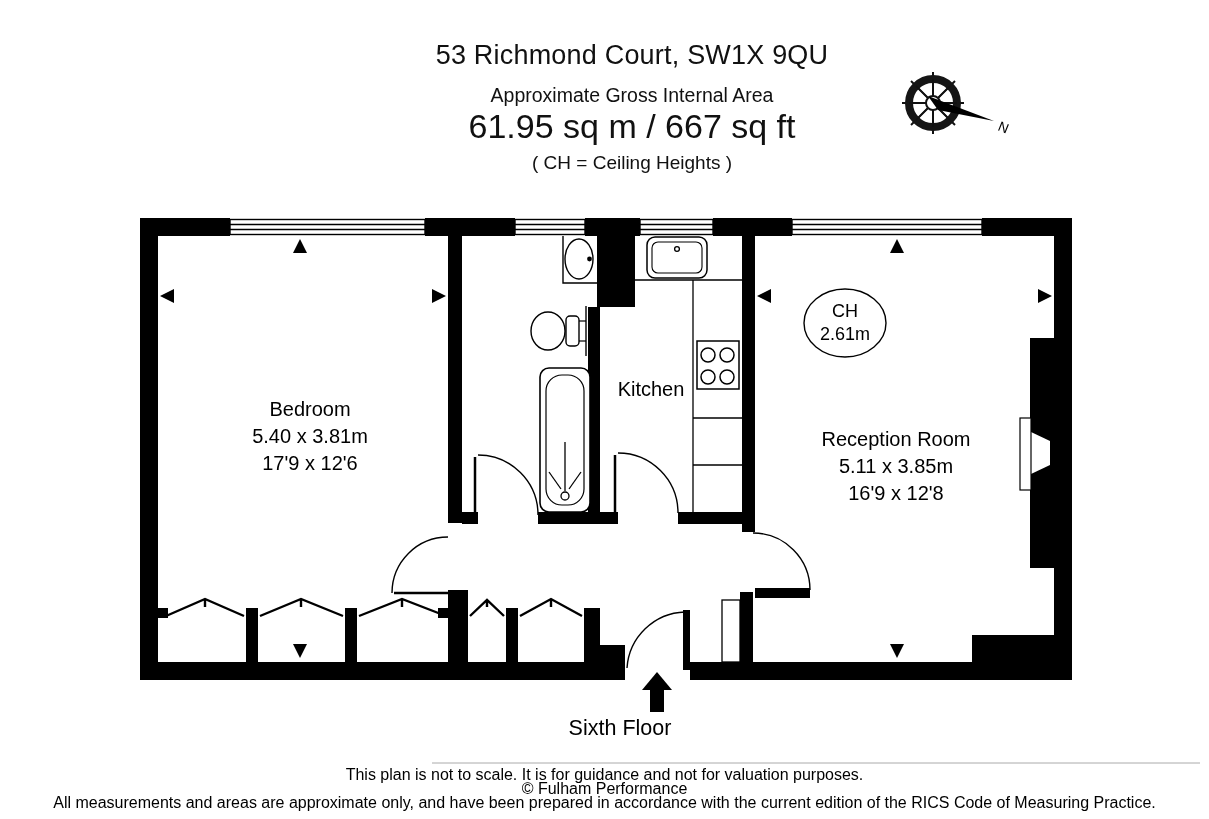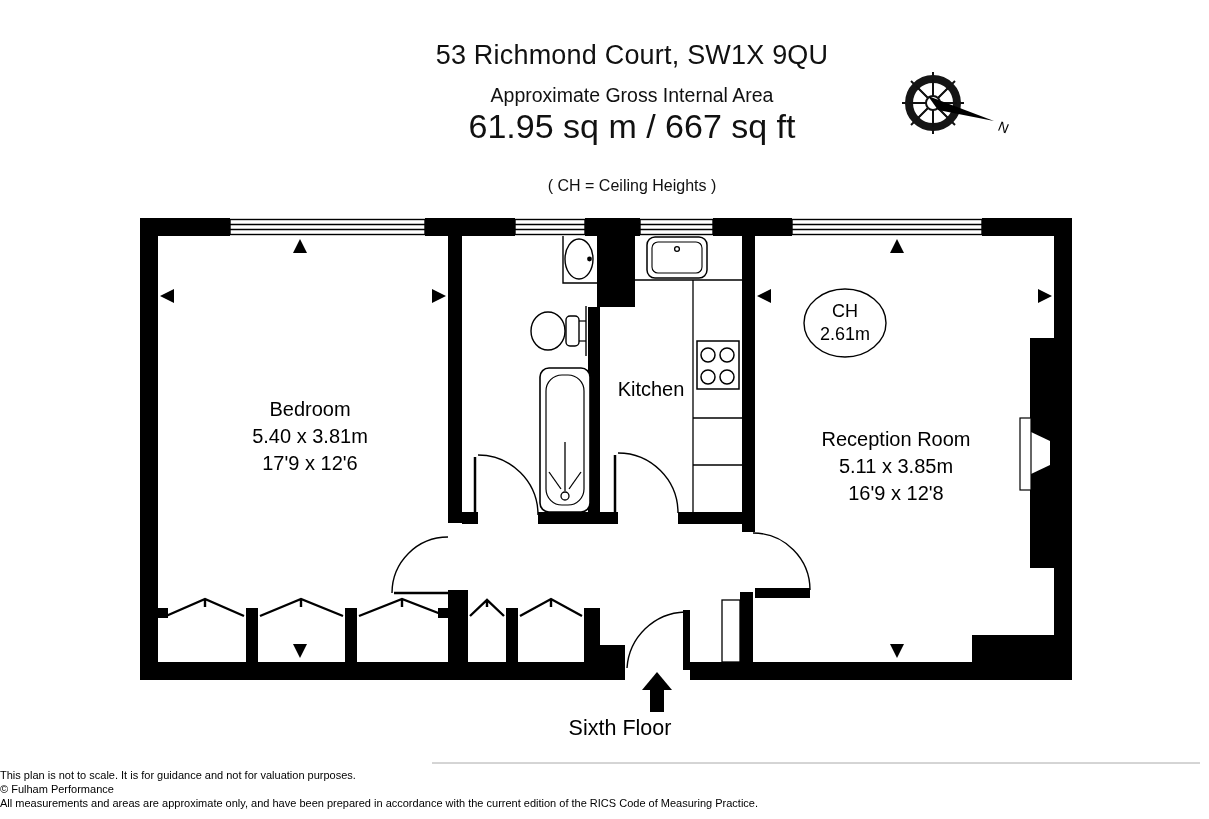--- a/index.html
+++ b/index.html
@@ -2,24 +2,24 @@
 <html><head>
 <meta charset="utf-8">
 <style>
   html,body{margin:0;padding:0;background:#fff;}
   #page{position:relative;width:1200px;height:819px;background:#fff;overflow:hidden;
         font-family:"Liberation Sans","DejaVu Sans",sans-serif;color:#111;}
   #header{position:absolute;left:55px;top:40px;width:1154px;text-align:center;}
   .title{font-size:27px;letter-spacing:.2px;}
   .subtitle{font-size:19.5px;margin-top:13px;}
   .area{font-size:34px;}
-  .chnote{font-size:16px;margin-top:31px;text-align:center;}
+  .chnote{font-size:19px;margin-top:6px;text-align:center;}
   #plan{position:absolute;left:0;top:0;}
-  #footer{position:absolute;left:0;top:768px;width:1209px;
-          font-size:11px;line-height:14.2px;color:#000;}
+  #footer{position:absolute;left:0;top:768px;width:1209px;text-align:center;
+          font-size:16px;line-height:14.2px;color:#000;}
   svg text{font-family:"Liberation Sans","DejaVu Sans",sans-serif;fill:#000;}
   .roomlabel{font-size:20px;}
   .small{font-size:18px;}
   .floorlabel{font-size:21.5px;}
 </style>
 </head>
 <body>
 
 <div id="page">
 

